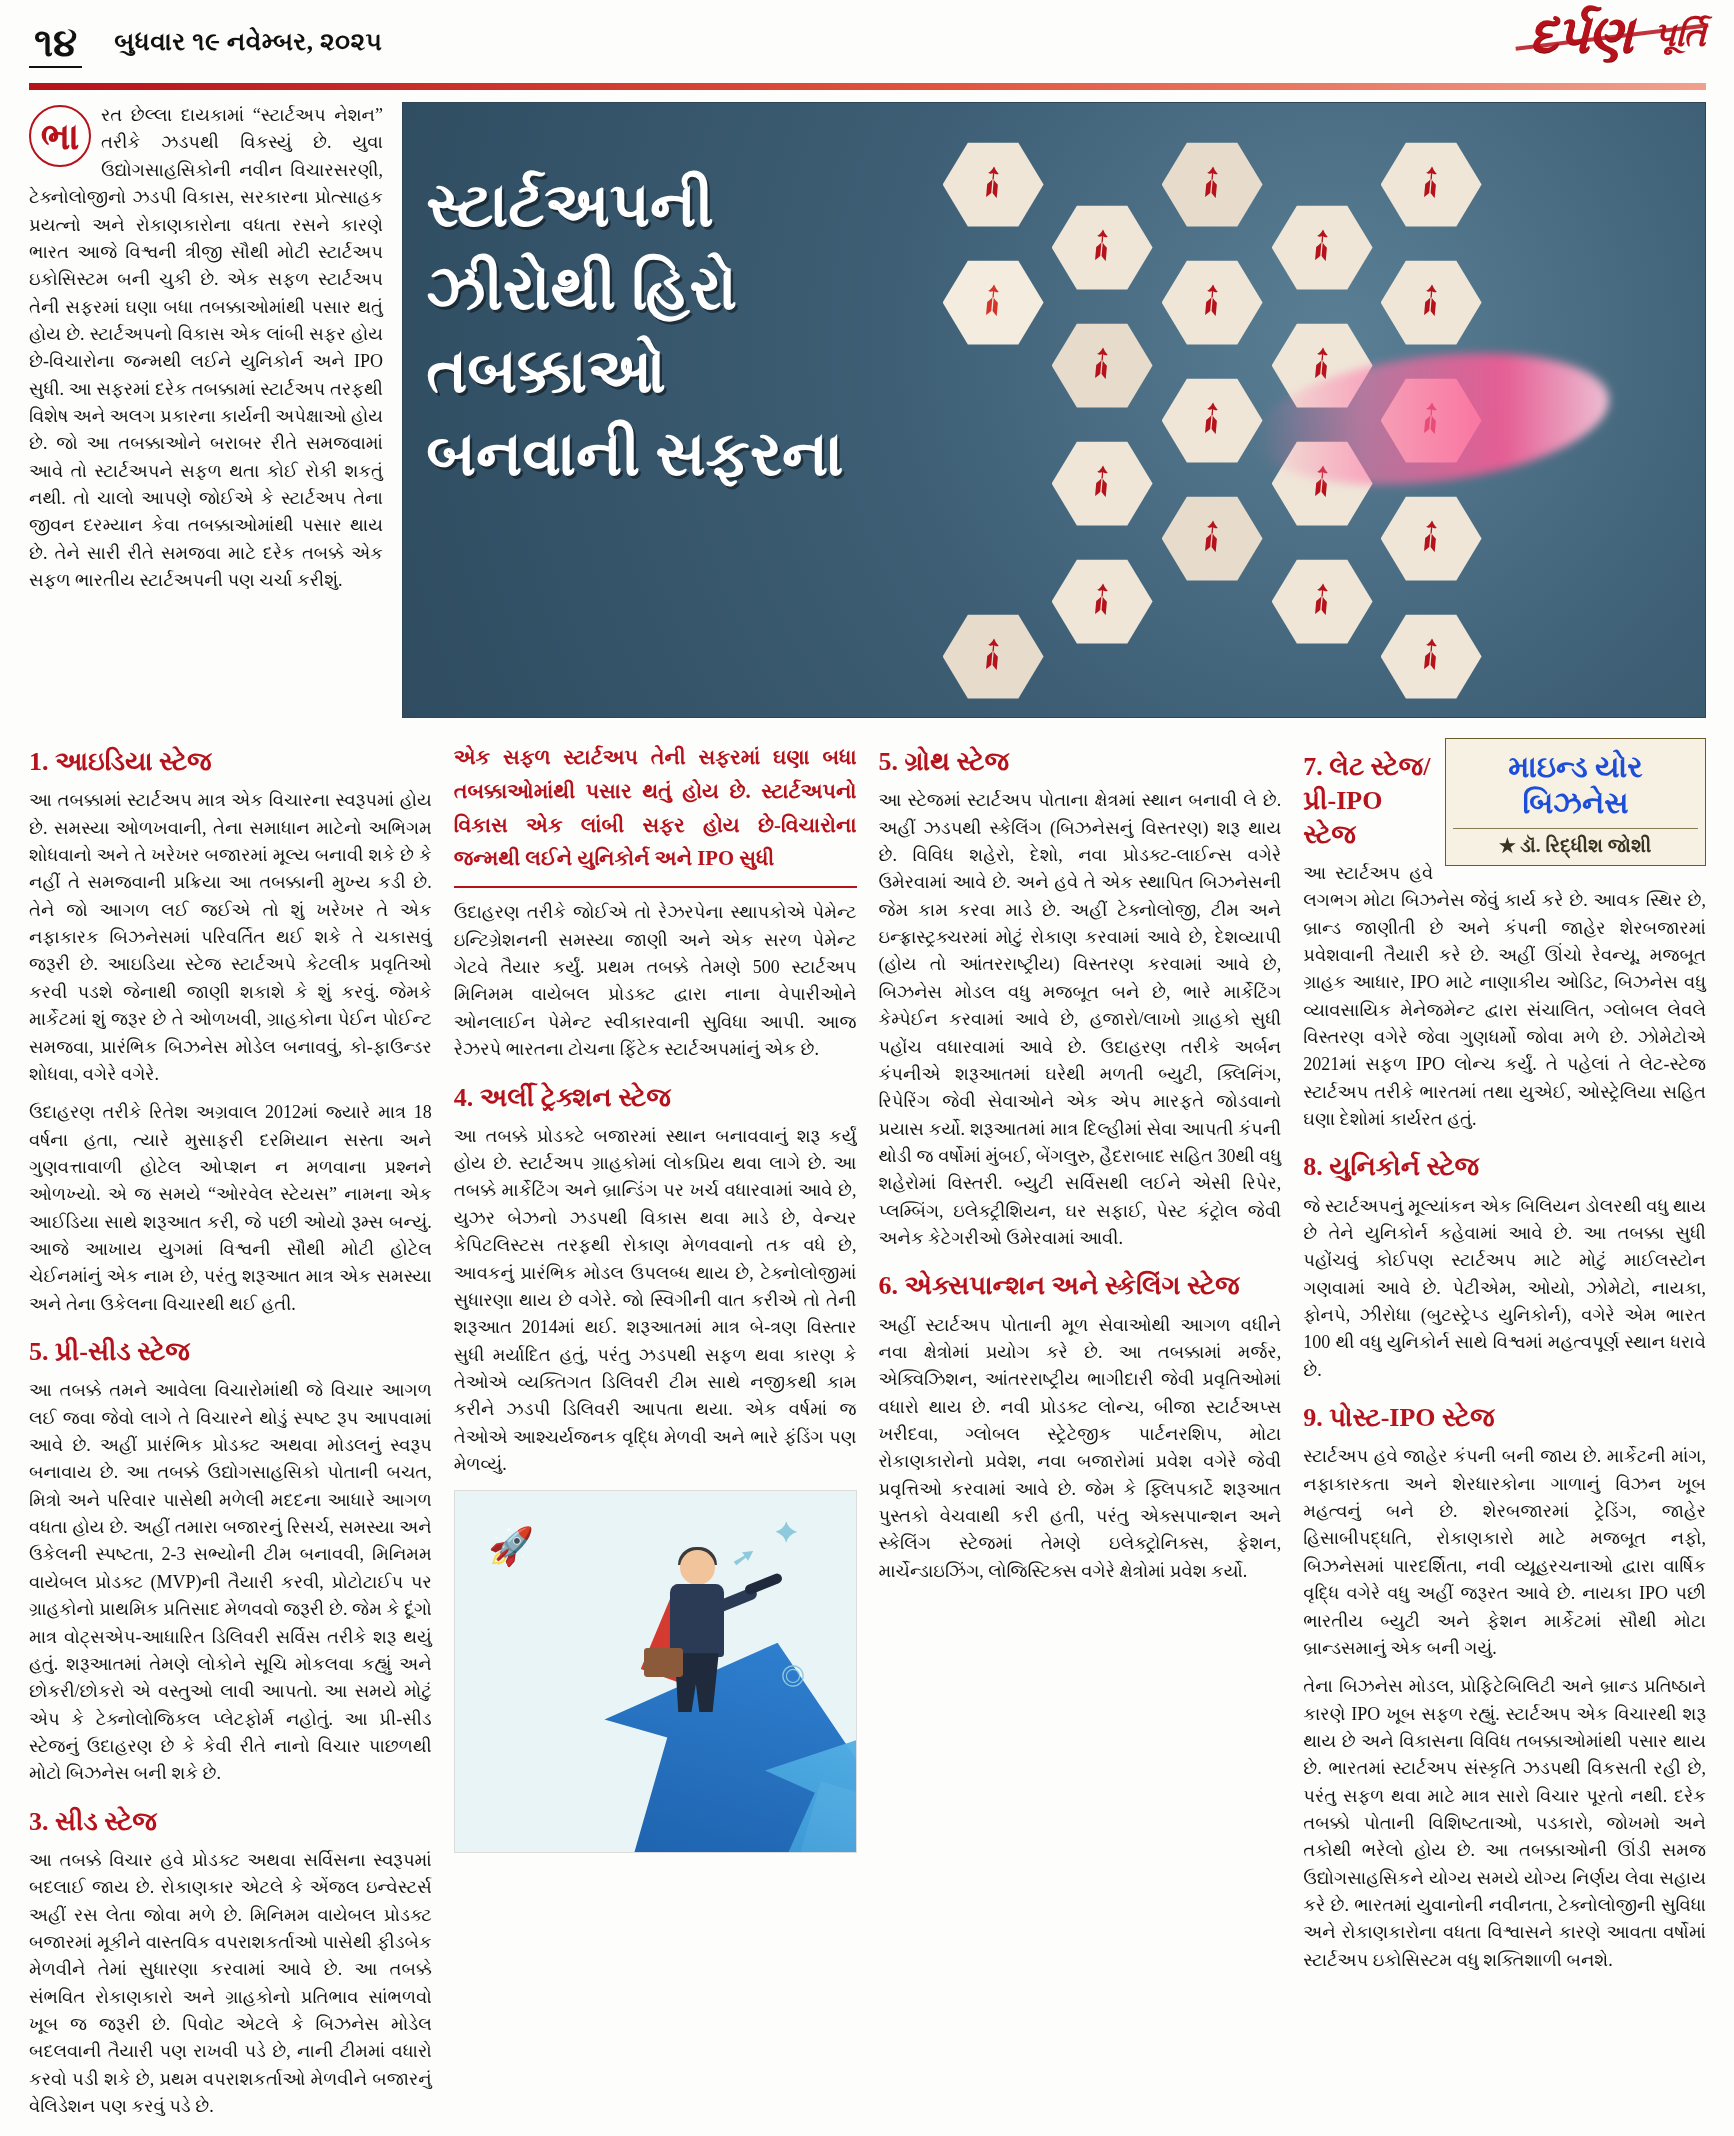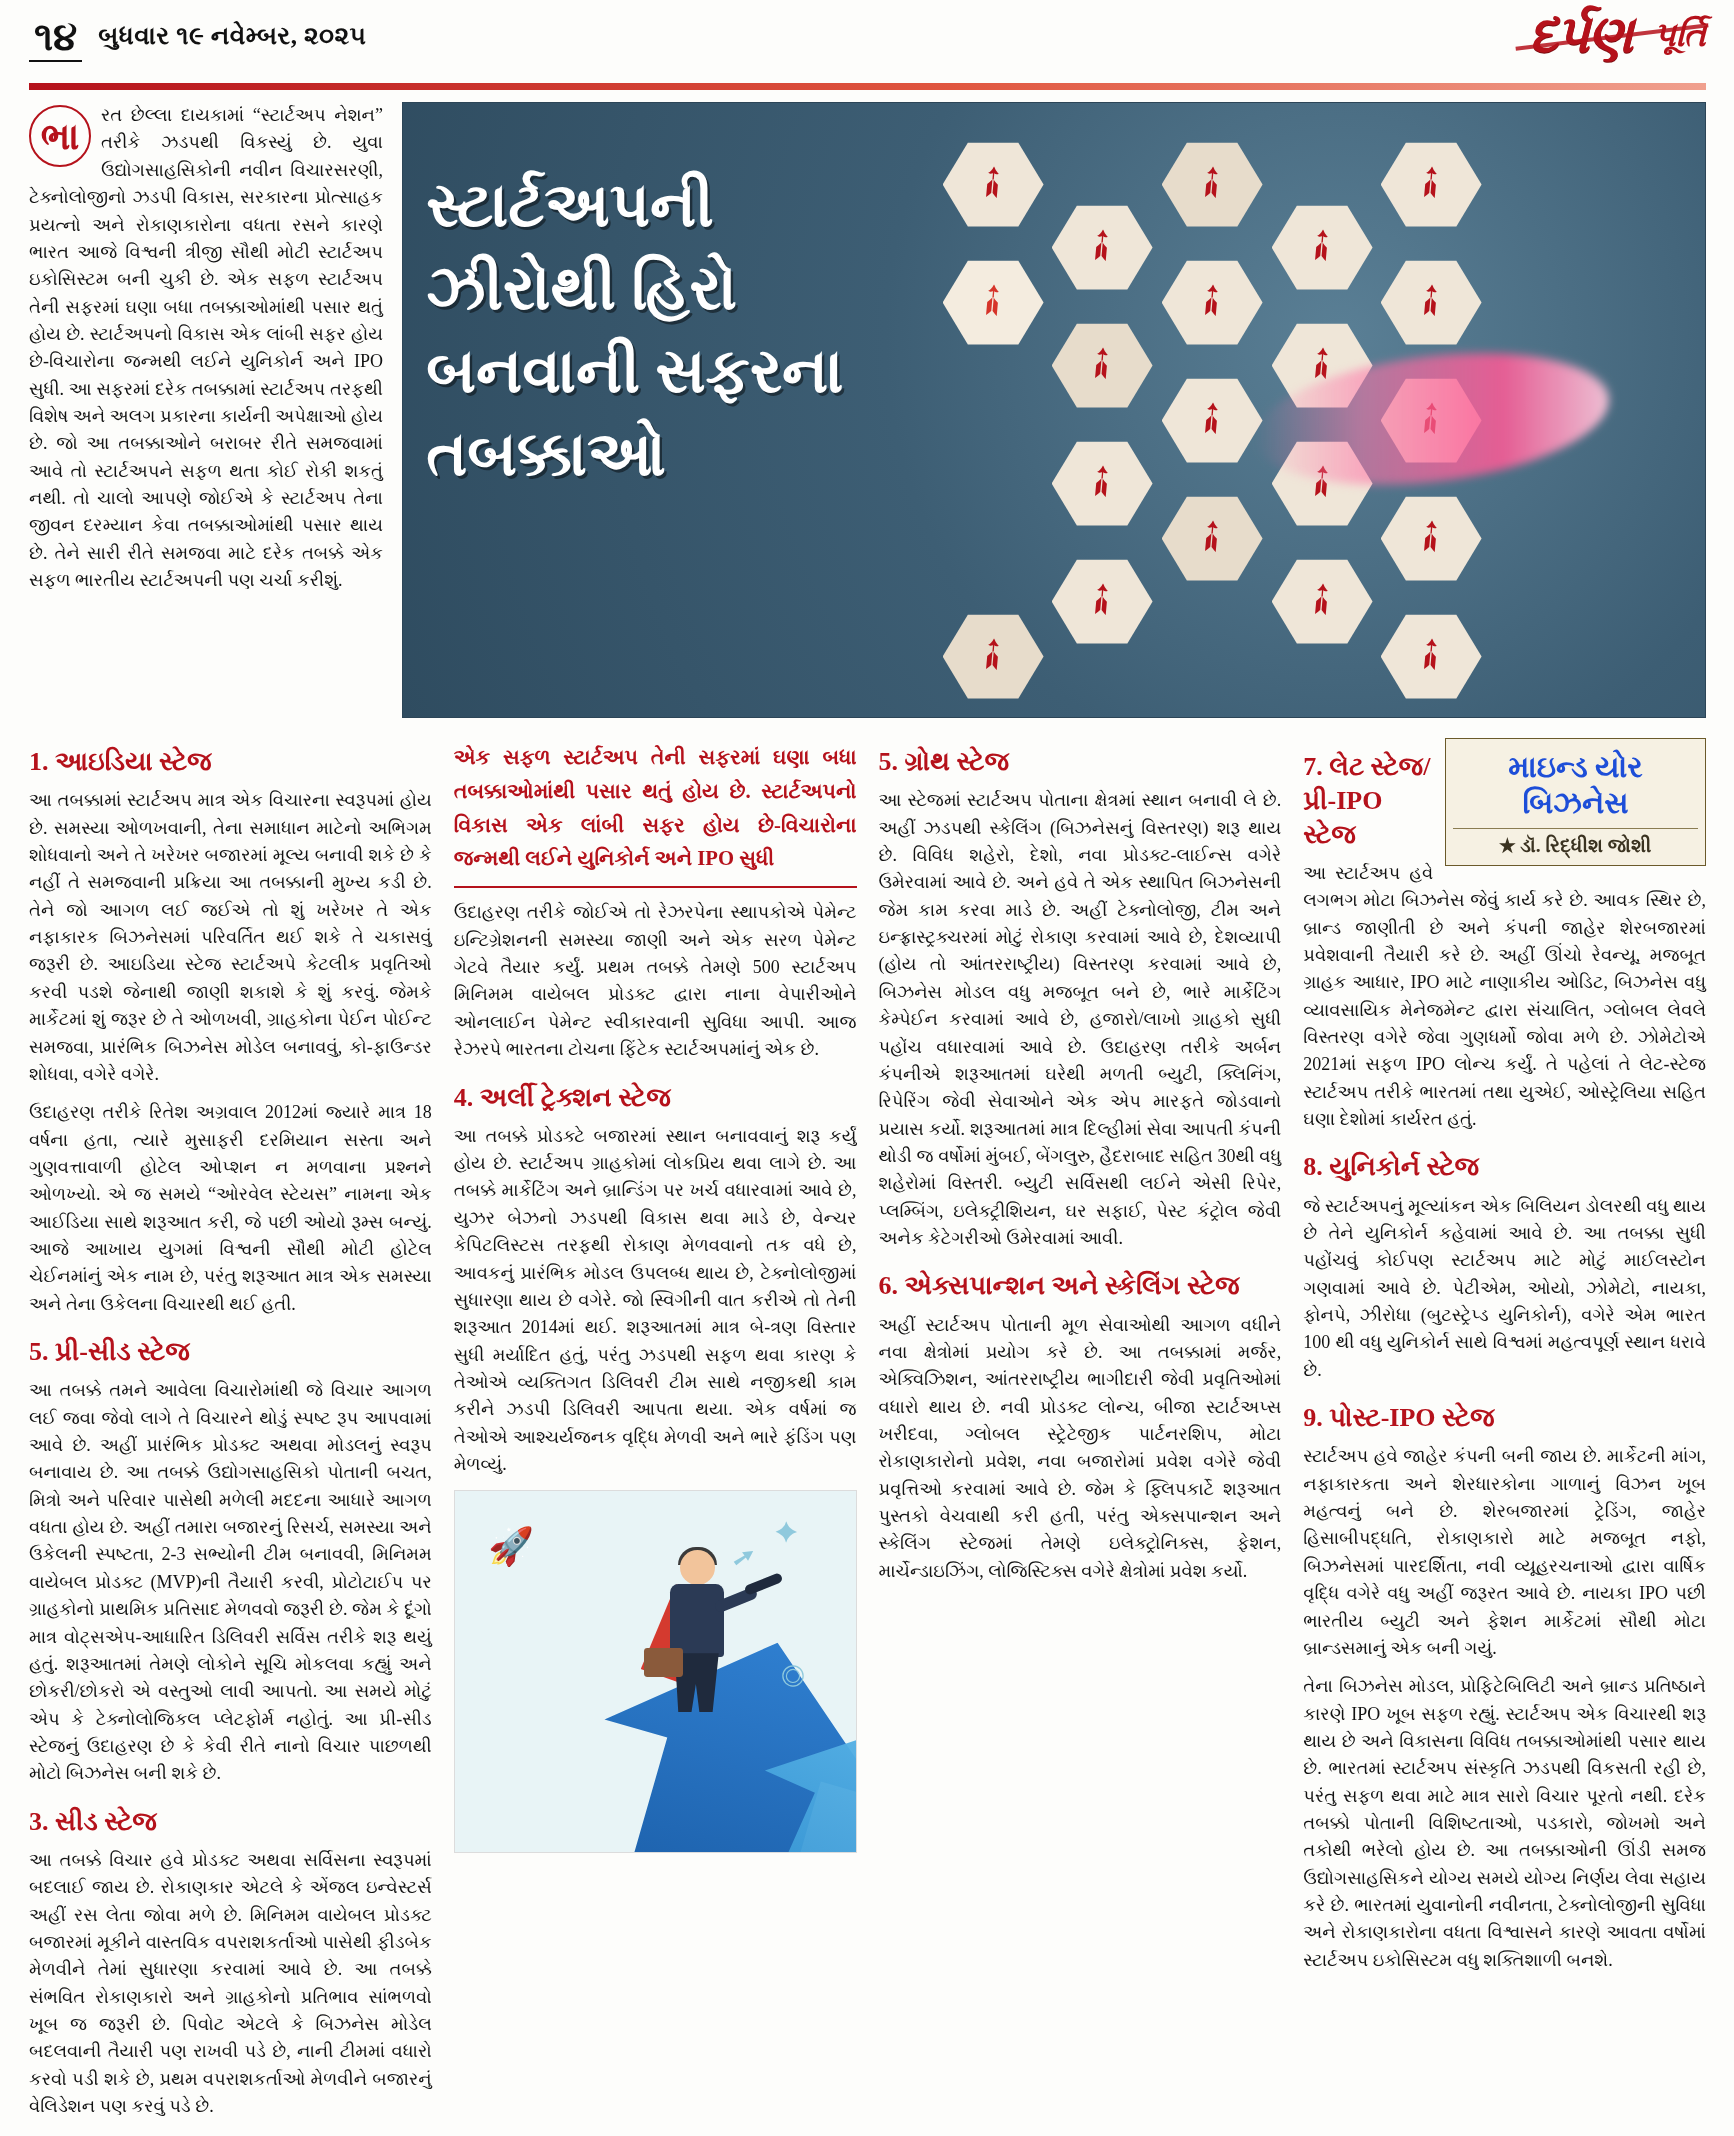--- a/index.html
+++ b/index.html
@@ -27,22 +27,22 @@
   .masthead{
     position:relative;
     height:81px;
     display:flex;
     align-items:flex-start;
     justify-content:space-between;
   }
   .mast-left{
     display:flex;
     align-items:center;
-    gap:16px;
-    padding-top:17px;
+    gap:32px;
+    padding-top:23px;
   }
   .page-num{
     font-family:"Liberation Serif", serif;
     font-size:39px;
     font-weight:bold;
     color:#111;
     border-bottom:2.5px solid #111;
     line-height:1.05;
     padding:0 5px 1.7px 5px;
   }
@@ -375,22 +375,22 @@
               <span class="rocket">➶</span>
             </div>
           <div class="hex dark" style="left:540px;top:509px;">
               <span class="rocket">➶</span>
             </div>
         </div>
         <div class="trail"></div>
         <div class="hero-title">
           <div>સ્ટાર્ટઅપની</div>
           <div>ઝીરોથી હિરો</div>
+          <div>તબક્કાઓ</div>
           <div>બનવાની સફરના</div>
-          <div>તબક્કાઓ</div>
         </div>
       </div>
     </div>
   </div>
 
   <div class="cols4">
 
     <div class="col">
       <h2 class="sec">1. આઇડિયા સ્ટેજ</h2>
       <p>આ તબક્કામાં સ્ટાર્ટઅપ માત્ર એક વિચારના સ્વરૂપમાં હોય છે. સમસ્યા ઓળખવાની, તેના સમાધાન માટેનો અભિગમ શોધવાનો અને તે ખરેખર બજારમાં મૂલ્ય બનાવી શકે છે કે નહીં તે સમજવાની પ્રક્રિયા આ તબક્કાની મુખ્ય કડી છે. તેને જો આગળ લઈ જઈએ તો શું ખરેખર તે એક નફાકારક બિઝનેસમાં પરિવર્તિત થઈ શકે તે ચકાસવું જરૂરી છે. આઇડિયા સ્ટેજ સ્ટાર્ટઅપે કેટલીક પ્રવૃતિઓ કરવી પડશે જેનાથી જાણી શકાશે કે શું કરવું. જેમકે માર્કેટમાં શું જરૂર છે તે ઓળખવી, ગ્રાહકોના પેઈન પોઈન્ટ સમજવા, પ્રારંભિક બિઝનેસ મોડેલ બનાવવું, કો-ફાઉન્ડર શોધવા, વગેરે વગેરે.</p>

